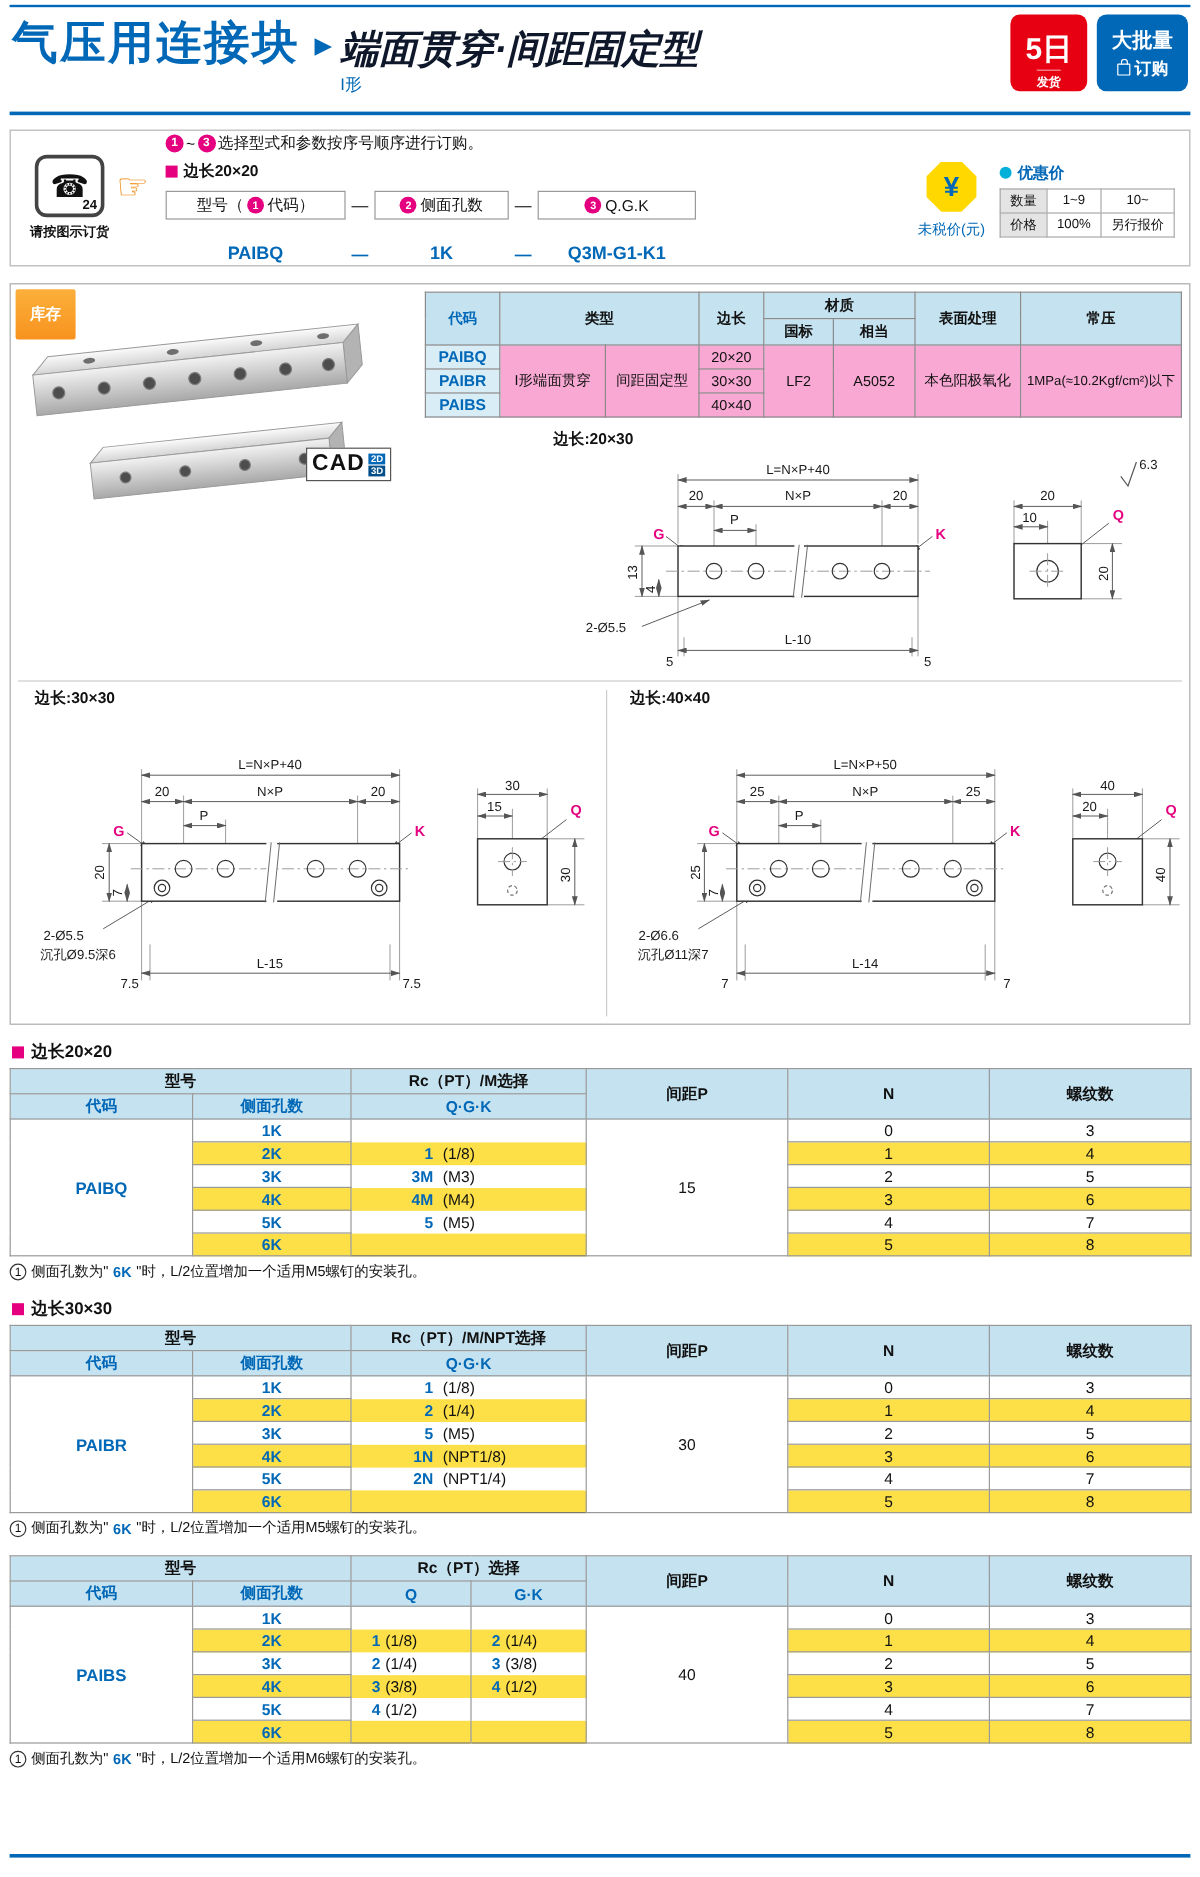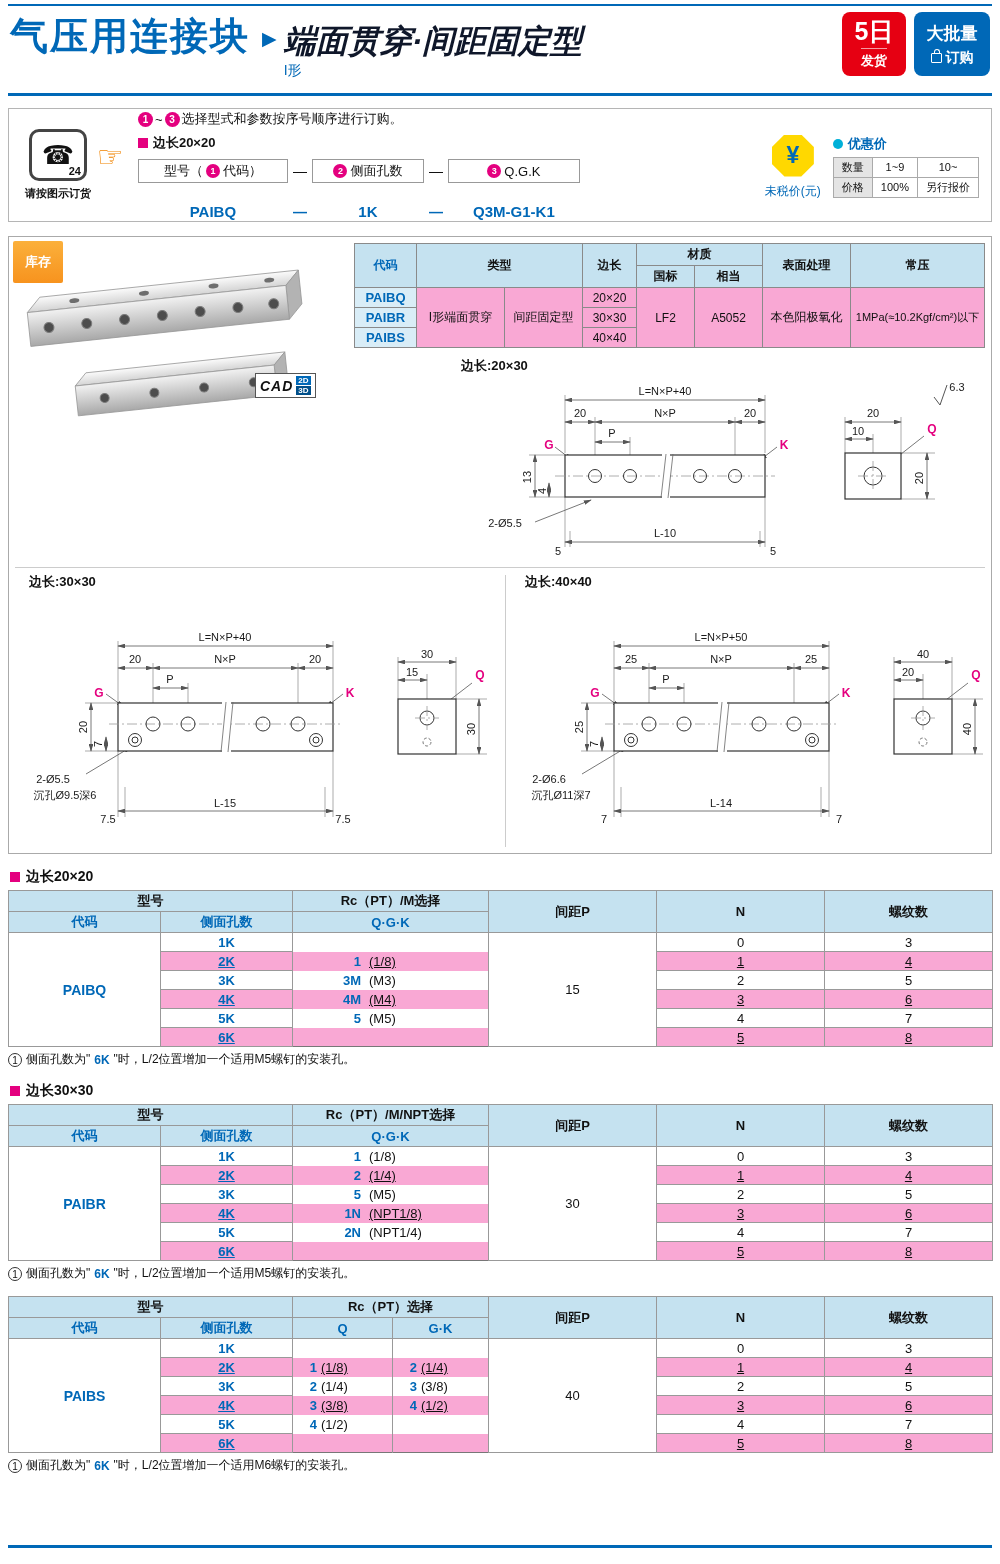--- a/index.html
+++ b/index.html
@@ -9,23 +9,23 @@
   
   .top-rule { margin:4px 8px 0; border-top:2px solid #0068b7; }
   .hdr { position:relative; margin:0 8px; padding:6px 2px 6px; border-bottom:3px solid #0068b7; height:90px; }
   .hdr-flex { display:flex; align-items:flex-start; gap:12px; }
   .title { font-size:38px; font-weight:bold; color:#0068b7; line-height:1.1; letter-spacing:2px; margin:4px 0 0; }
   .sub-wrap { display:flex; gap:7px; margin-top:12px; }
   .arrow { color:#0068b7; font-size:19px; margin-top:3px; }
   .subtitle { font-size:32px; font-weight:bold; color:#0f172a; line-height:1.1; margin:0;font-style:italic; }
   .variant { font-size:14px; color:#0068b7; margin-top:3px; }
   .badges { position:absolute; right:2px; top:6px; display:flex; gap:8px; }
-  .badge-ship { width:64px; height:64px; background:#e60012; border-radius:8px; color:#fff; display:flex; flex-direction:column; align-items:center; justify-content:center; }
+  .badge-ship { width:64px; height:64px; background:#e60012; border-radius:8px; color:#fff; display:flex; flex-direction:column; align-items:center; justify-content:flex-end; }
   .badge-ship .b1 { font-size:25px; font-weight:bold; line-height:1; }
-  .badge-ship .b2 { font-size:13px; font-weight:bold; margin-top:4px; border-top:1px solid rgba(255,255,255,.6); padding-top:3px; }
+  .badge-ship .b2 { font-size:10px; font-weight:bold; margin-top:4px; border-top:1px solid rgba(255,255,255,.6); padding-top:3px; }
   .badge-bulk { width:76px; height:64px; background:#0068b7; border-radius:8px; color:#fff; display:flex; flex-direction:column; align-items:center; justify-content:center; }
   .badge-bulk .b1 { font-size:17px; font-weight:bold; }
   .badge-bulk .b2 { font-size:14px; font-weight:bold; display:flex; align-items:center; gap:4px; margin-top:4px; }
   .bag-icon { width:11px; height:10px; border:1.5px solid #fff; border-radius:1px; position:relative; display:inline-block; }
   .bag-icon::before { content:""; position:absolute; top:-5px; left:2px; width:4px; height:4px; border:1.5px solid #fff; border-bottom:none; border-radius:3px 3px 0 0; }
 
   
   .order-box { margin:12px 8px 0; border:1px solid #b5b5b5; height:114px; display:flex; align-items:center; padding:0 12px; }
   .phone-col { width:74px; text-align:center; flex:0 0 auto; }
   .phone-icon { width:58px; height:52px; border:3px solid #444; border-radius:10px; position:relative; display:flex; align-items:center; justify-content:center; margin:0 auto; }
@@ -52,21 +52,21 @@
   .dot { width:10px; height:10px; border-radius:50%; background:#00b0d8; display:inline-block; }
   .price-table { border-collapse:collapse; font-size:11px; }
   .price-table th, .price-table td { border:1px solid #aaa; padding:2px 8px; text-align:center; font-weight:normal; }
   .price-table th { background:#e4e4e4; }
 
   
   .main-box { margin:14px 8px 0; border:1px solid #aaa; position:relative; height:618px; background:#fff; }
   .stock { position:absolute; left:4px; top:4px; background:linear-gradient(#fbb03b,#f7931e); color:#fff; font-weight:bold; font-size:13px; padding:12px 12px; border-radius:2px; z-index:2; }
   .photo { position:absolute; left:8px; top:24px; }
   .cad-badge { position:absolute; left:246px; top:136px; display:flex; align-items:center; border:1px solid #555; background:#fff; padding:2px 4px; gap:3px; }
-  .cad-txt { font-weight:bold; font-size:14px; letter-spacing:1px;font-style:italic; }
+  .cad-txt { font-weight:bold; font-size:19px; letter-spacing:1px; }
   .cad-dim { display:flex; flex-direction:column; gap:1px; }
   .c2,.c3 { font-style:normal; font-size:8px; color:#fff; background:#0068b7; padding:0 2px; line-height:9px; font-weight:bold; }
   .c3 { background:#004f8a; }
   .spec { position:absolute; top:6px; right:6px; border-collapse:collapse; font-size:12px; text-align:center; table-layout:fixed; }
   .spec th, .spec td { border:1px solid #8a8a8a; padding:2px 3px; background:#f9a8d4; }
   .spec th { background:#c5e2f0; font-weight:bold; }
   .spec th.bluehead { color:#0068b7; }
   .spec td.codec { background:#d9edf7; color:#0068b7; font-weight:bold; font-size:13px; }
   .spec td.sm { font-size:11px; }
   .draw-block { position:absolute; }
@@ -85,21 +85,21 @@
 
   
   .size-section { margin:14px 8px 0; }
   .sec-title { display:flex; align-items:center; gap:6px; font-size:14px; font-weight:bold; margin:0 0 4px 2px; }
   .dt { width:984px; border-collapse:collapse; text-align:center; font-size:13px; border:1px solid #777; table-layout:fixed; }
   .dt th, .dt td { border:1px solid #999; padding:1px 3px; height:19px; }
   .dt thead th { background:#c5e2f0; font-weight:bold; }
   .dt thead tr.h2 th { color:#0068b7; }
   .dt td.codec { color:#0068b7; font-weight:bold; font-size:14px; background:#fff; }
   .dt td.kc { color:#0068b7; font-weight:bold; }
-  .dt tr.stripe td { background:#f9a8d4;text-decoration:underline; }
+  .dt tr.stripe td { background:#fde047; }
   .dt td.codec, .dt td.pc { background:#fff; }
   .dt td.optc { border-top:none; border-bottom:none; text-align:left; padding-left:44px;margin-top:44px; }
   .dt td.optc .oc { display:inline-block; min-width:24px; text-align:right; color:#0068b7; font-weight:bold; }
   .dt td.optc .os { margin-left:8px; }
   .dt td.optc.narrow { padding-left:10px; }
   .dt td.optc.narrow .oc { min-width:14px; }
   .dt td.optc.narrow .os { margin-left:4px; }
   .note { display:flex; align-items:center; gap:4px; font-size:12px; margin-top:4px; }
   .ncirc { width:14px; height:14px; border:1px solid #333; border-radius:50%; font-size:10px; line-height:13px; text-align:center; flex:0 0 auto; }
   .bcode { color:#0068b7; font-weight:bold; }

